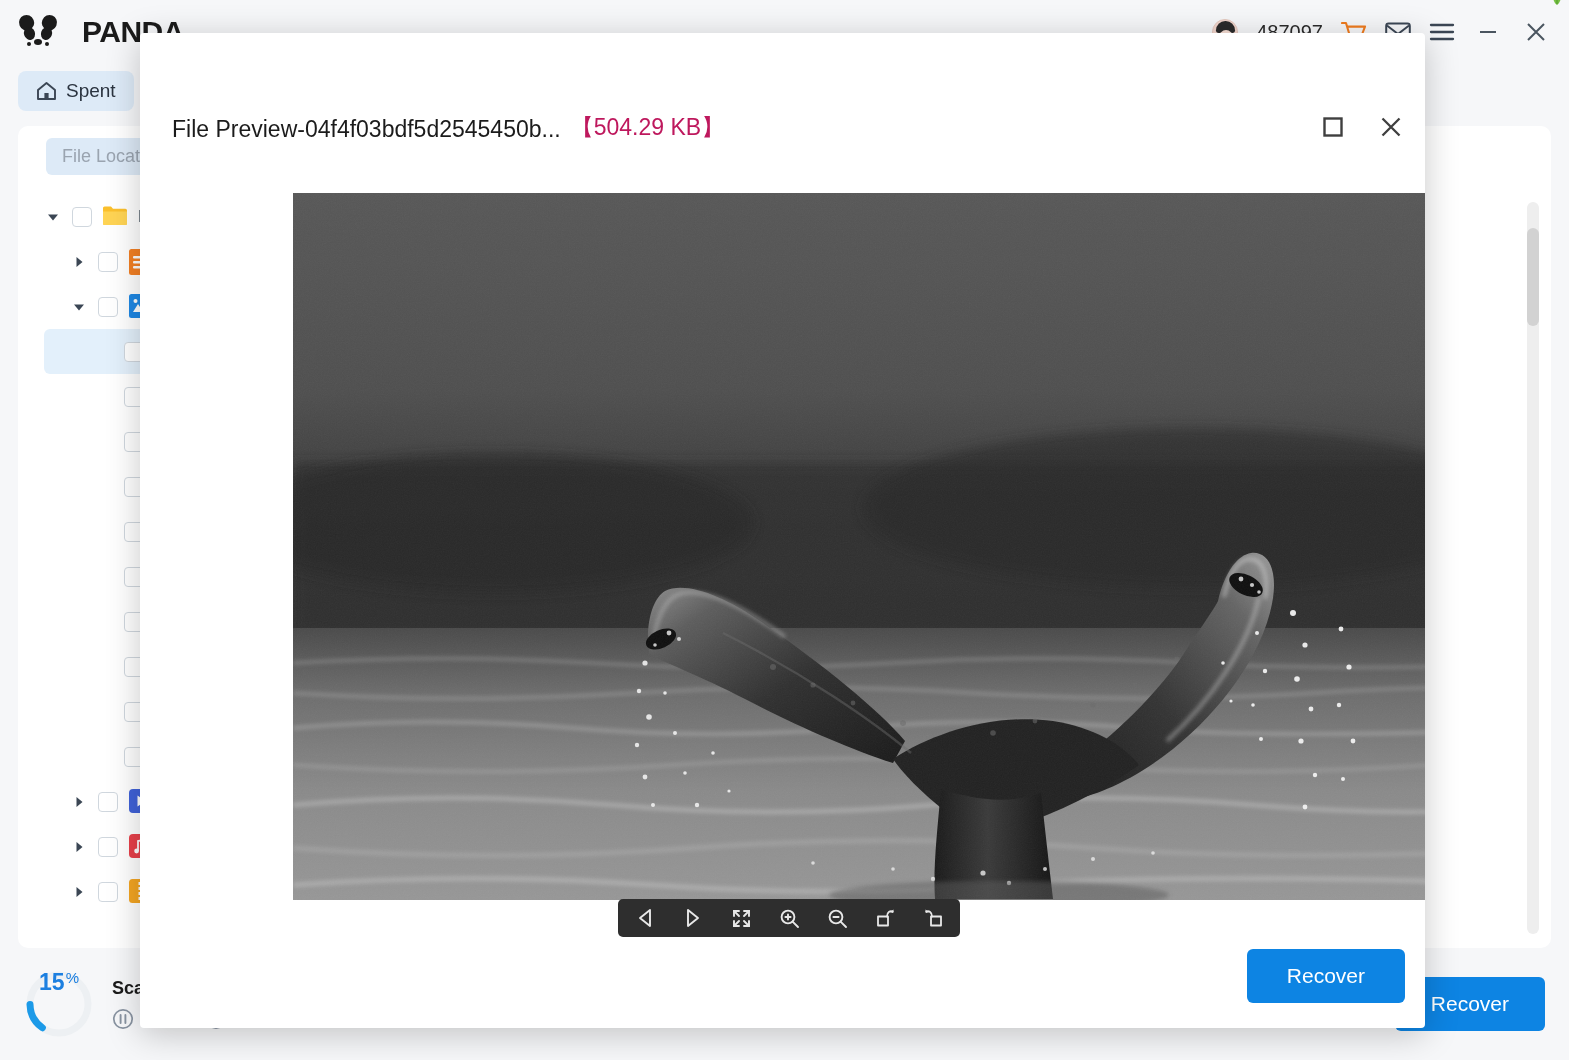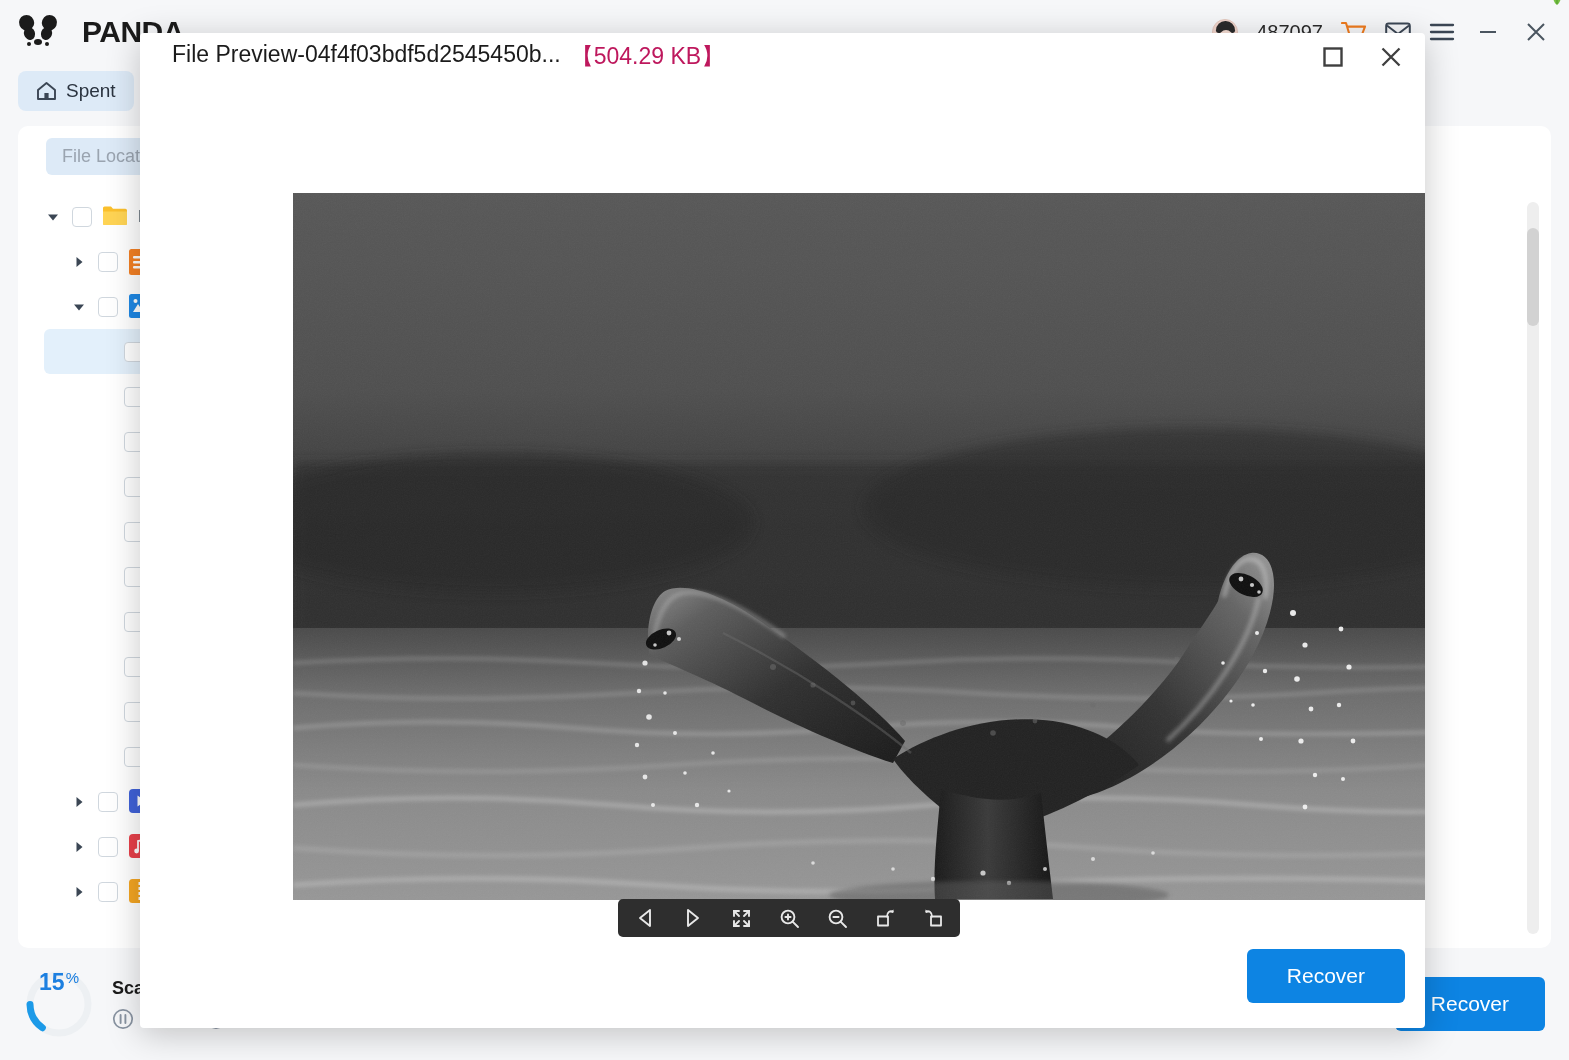--- a/index.html
+++ b/index.html
@@ -160,21 +160,21 @@
   }
 
   
   #modal {
     position: absolute; left: 140px; top: 33px; width: 1285px; height: 995px;
     background: #ffffff; border-radius: 4px;
     box-shadow: 0 6px 34px rgba(0,0,0,.22);
     overflow: hidden;
   }
   #modal-header {
-    height: 72px; display: flex; align-items: flex-start; padding: 8px 18px 0 32px;
+    height: 72px; display: flex; align-items: flex-end; padding: 0 18px 0 32px; margin-top: 38px;
   }
   #modal-title { font-size: 23px; color: #1b1b1b; white-space: nowrap; }
   #modal-size { font-size: 23px; color: #be185d; margin-left: 10px; white-space: nowrap; }
   #modal-wincontrols { margin-left: auto; display: flex; align-items: center; gap: 26px; }
   .mw-btn { width: 32px; height: 32px; display:flex; align-items:center; justify-content:center; cursor:pointer; }
 
   #preview-stage {
     position: absolute; top: 160px; left: 153px; width: 1264px; height: 707px;
     overflow: hidden; background: #3f3f3f;
   }

